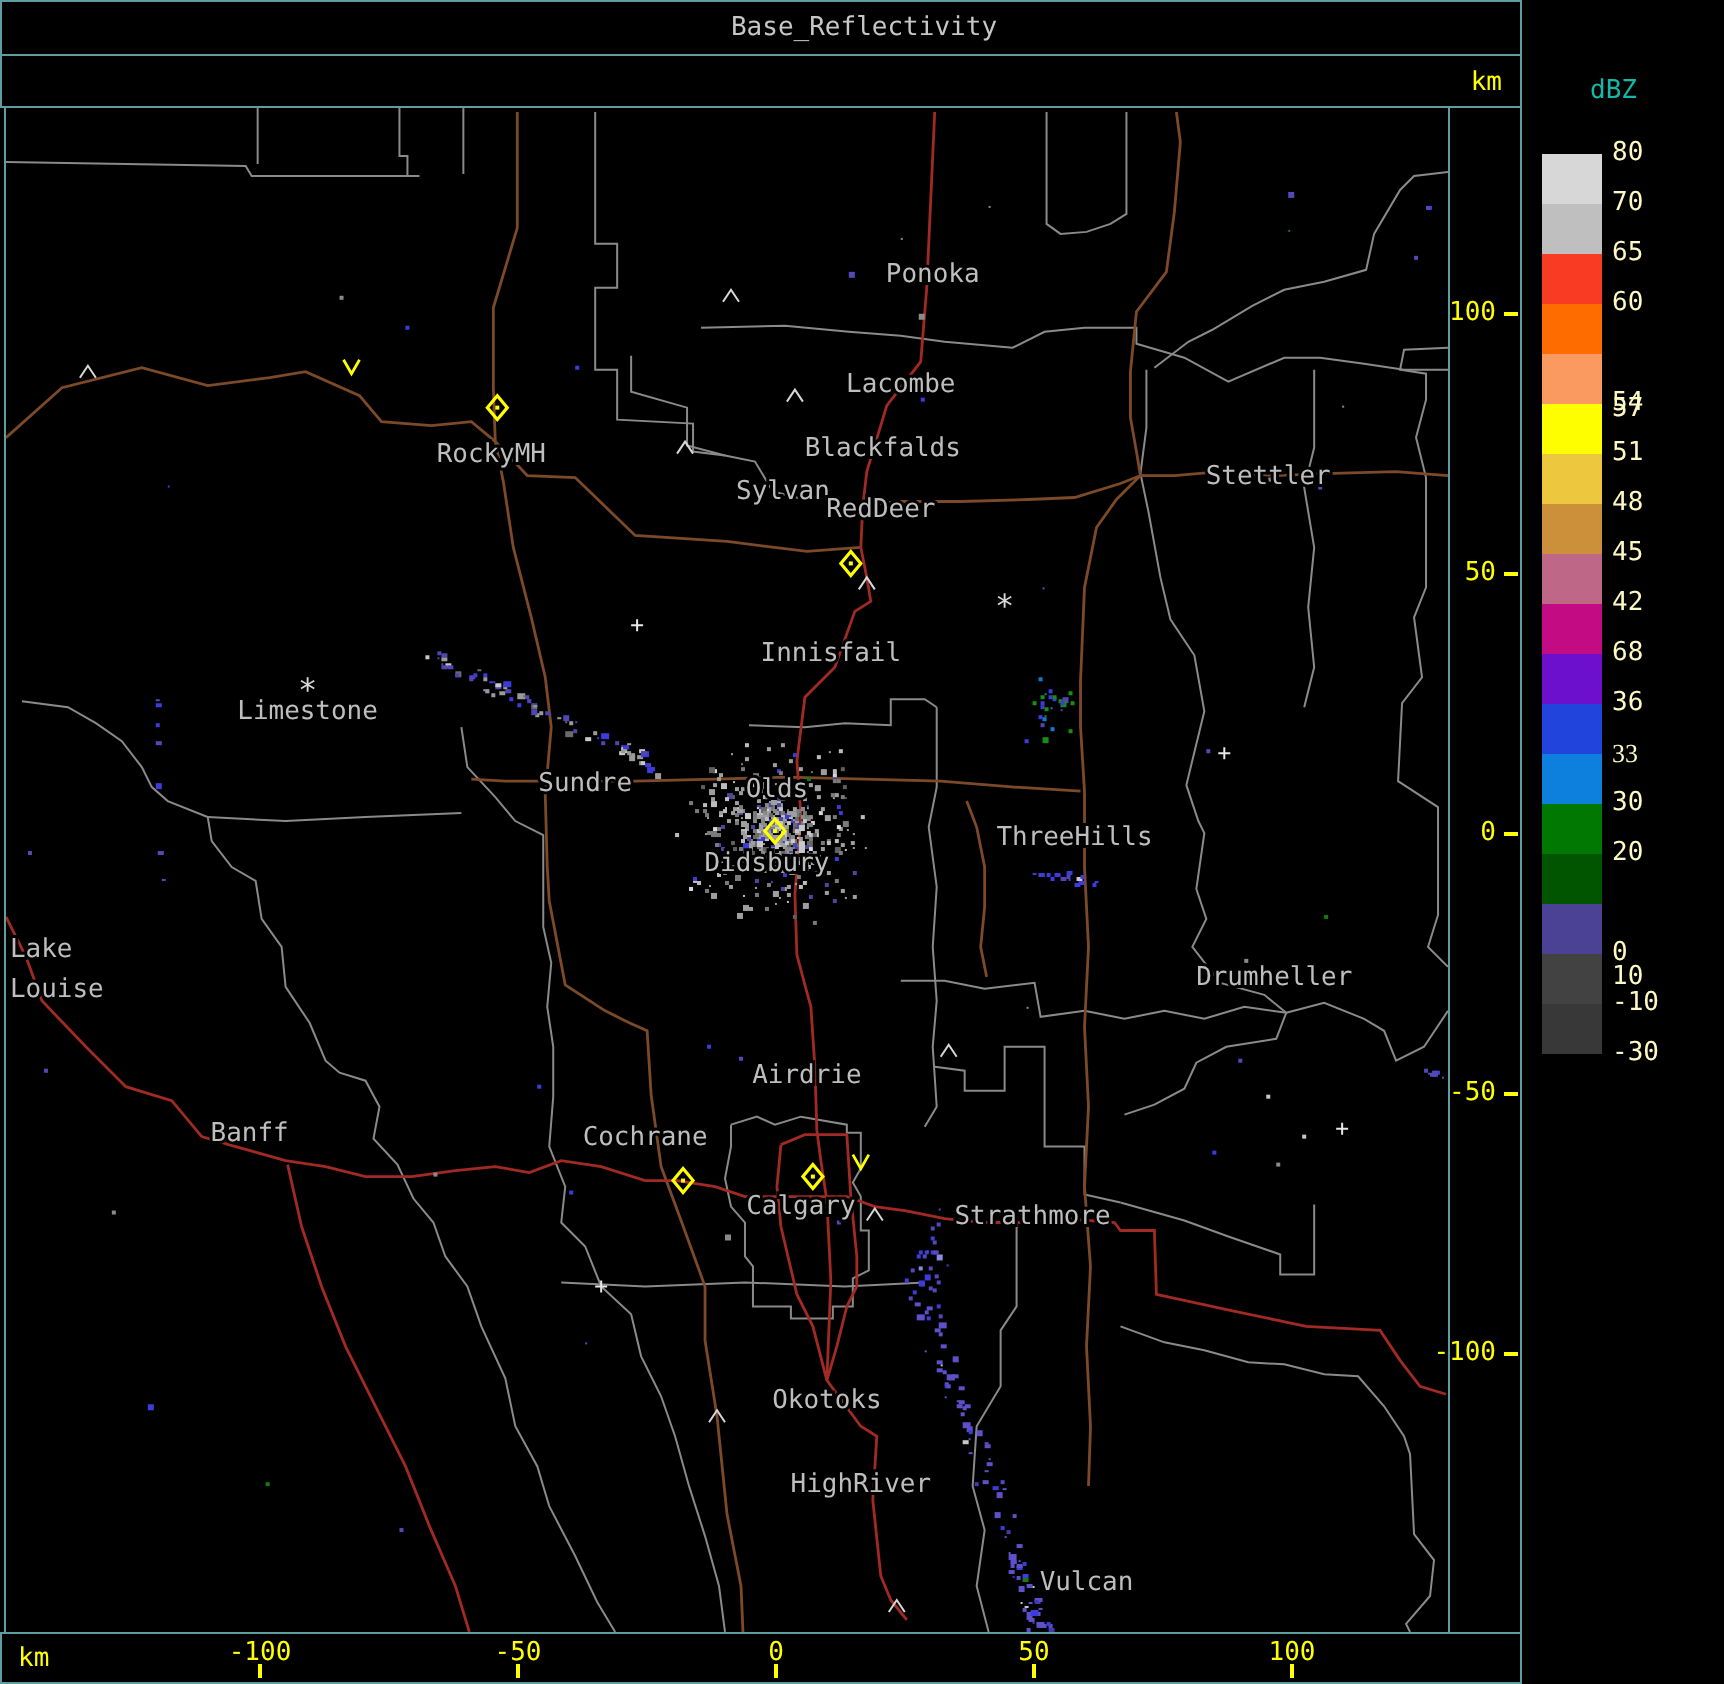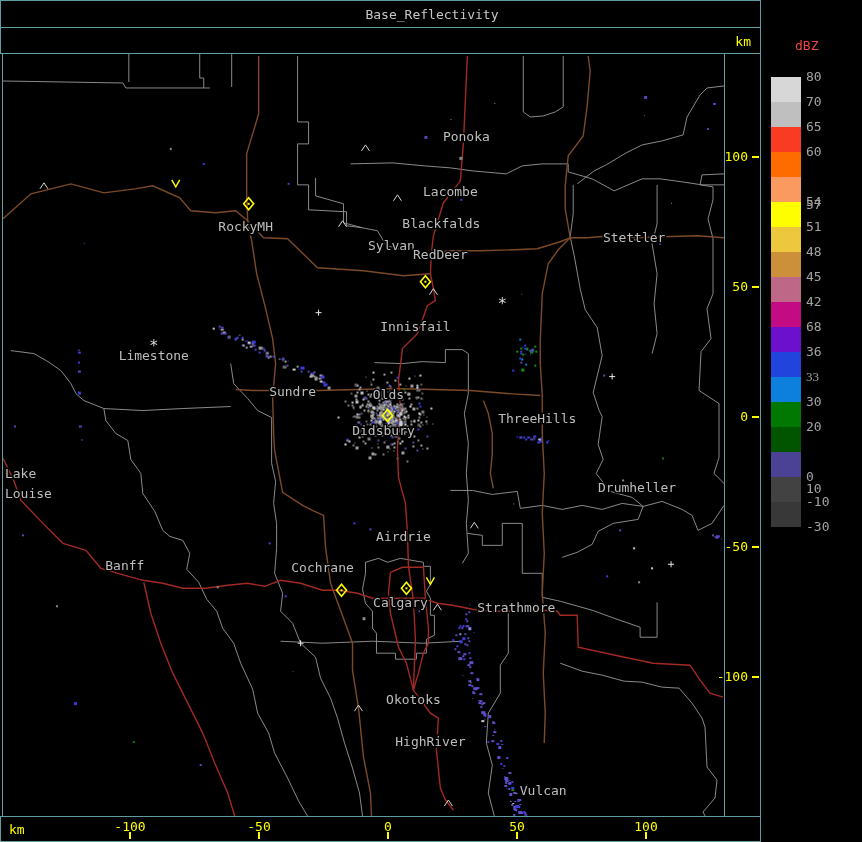--- a/index.html
+++ b/index.html
@@ -12,23 +12,23 @@
   .datebar{left:0;top:27px;width:761px;height:27px;}
   .datebar .ts{position:absolute;left:8px;top:6px;color:#ffff00;font-size:13px;white-space:nowrap;}
   .datebar .unit{position:absolute;right:9px;top:6px;color:#ffff00;font-size:13px;}
   .mapbox{position:absolute;left:2px;top:53px;width:723px;height:764px;
        border:1px solid #5f9ea0;box-sizing:border-box;background:#000;overflow:hidden;}
   .mapbox svg{display:block;width:721px;height:762px;}
   .bottombar{left:0;top:816px;width:761px;height:26px;}
   .bottombar .unit{position:absolute;left:8px;top:5px;color:#ffff00;font-size:13px;}
   .vline{position:absolute;left:760px;top:0;width:1px;height:842px;background:#5f9ea0;}
   .scalepanel{position:absolute;left:761px;top:0;width:101px;height:842px;background:#000;}
-  .scalepanel .dbz{position:absolute;left:34px;top:38px;color:#ef4444;font-size:13px;}
+  .scalepanel .dbz{position:absolute;left:34px;top:38px;color:#14b8a6;font-size:13px;}
   .swatch{position:absolute;width:30px;height:25px;}
-  .swlabel{position:absolute;left:45px;width:45px;color:#a3a3a3;font-size:13px;text-align:left;}
+  .swlabel{position:absolute;left:45px;width:45px;color:#fef9c3;font-size:13px;text-align:left;}
   .raxlabel{position:absolute;width:42px;text-align:right;color:#ffff00;font-size:13px;}
   .raxtick{position:absolute;width:7px;height:2px;background:#ffff00;}
   .baxlabel{position:absolute;width:60px;text-align:center;color:#ffff00;font-size:13px;}
   .baxtick{position:absolute;width:2px;height:7px;background:#ffff00;}
   
   .bnd{fill:none;stroke:#8a8a8a;stroke-width:1;}
   .roadM{fill:none;stroke:#a22a24;stroke-width:1.4;}
   .roadm{fill:none;stroke:#7c4a28;stroke-width:1.4;}
   .citylabel{fill:#bebebe;font-family:"DejaVu Sans Mono",monospace;font-size:13px;
        stroke:#000;stroke-width:3px;paint-order:stroke;}

